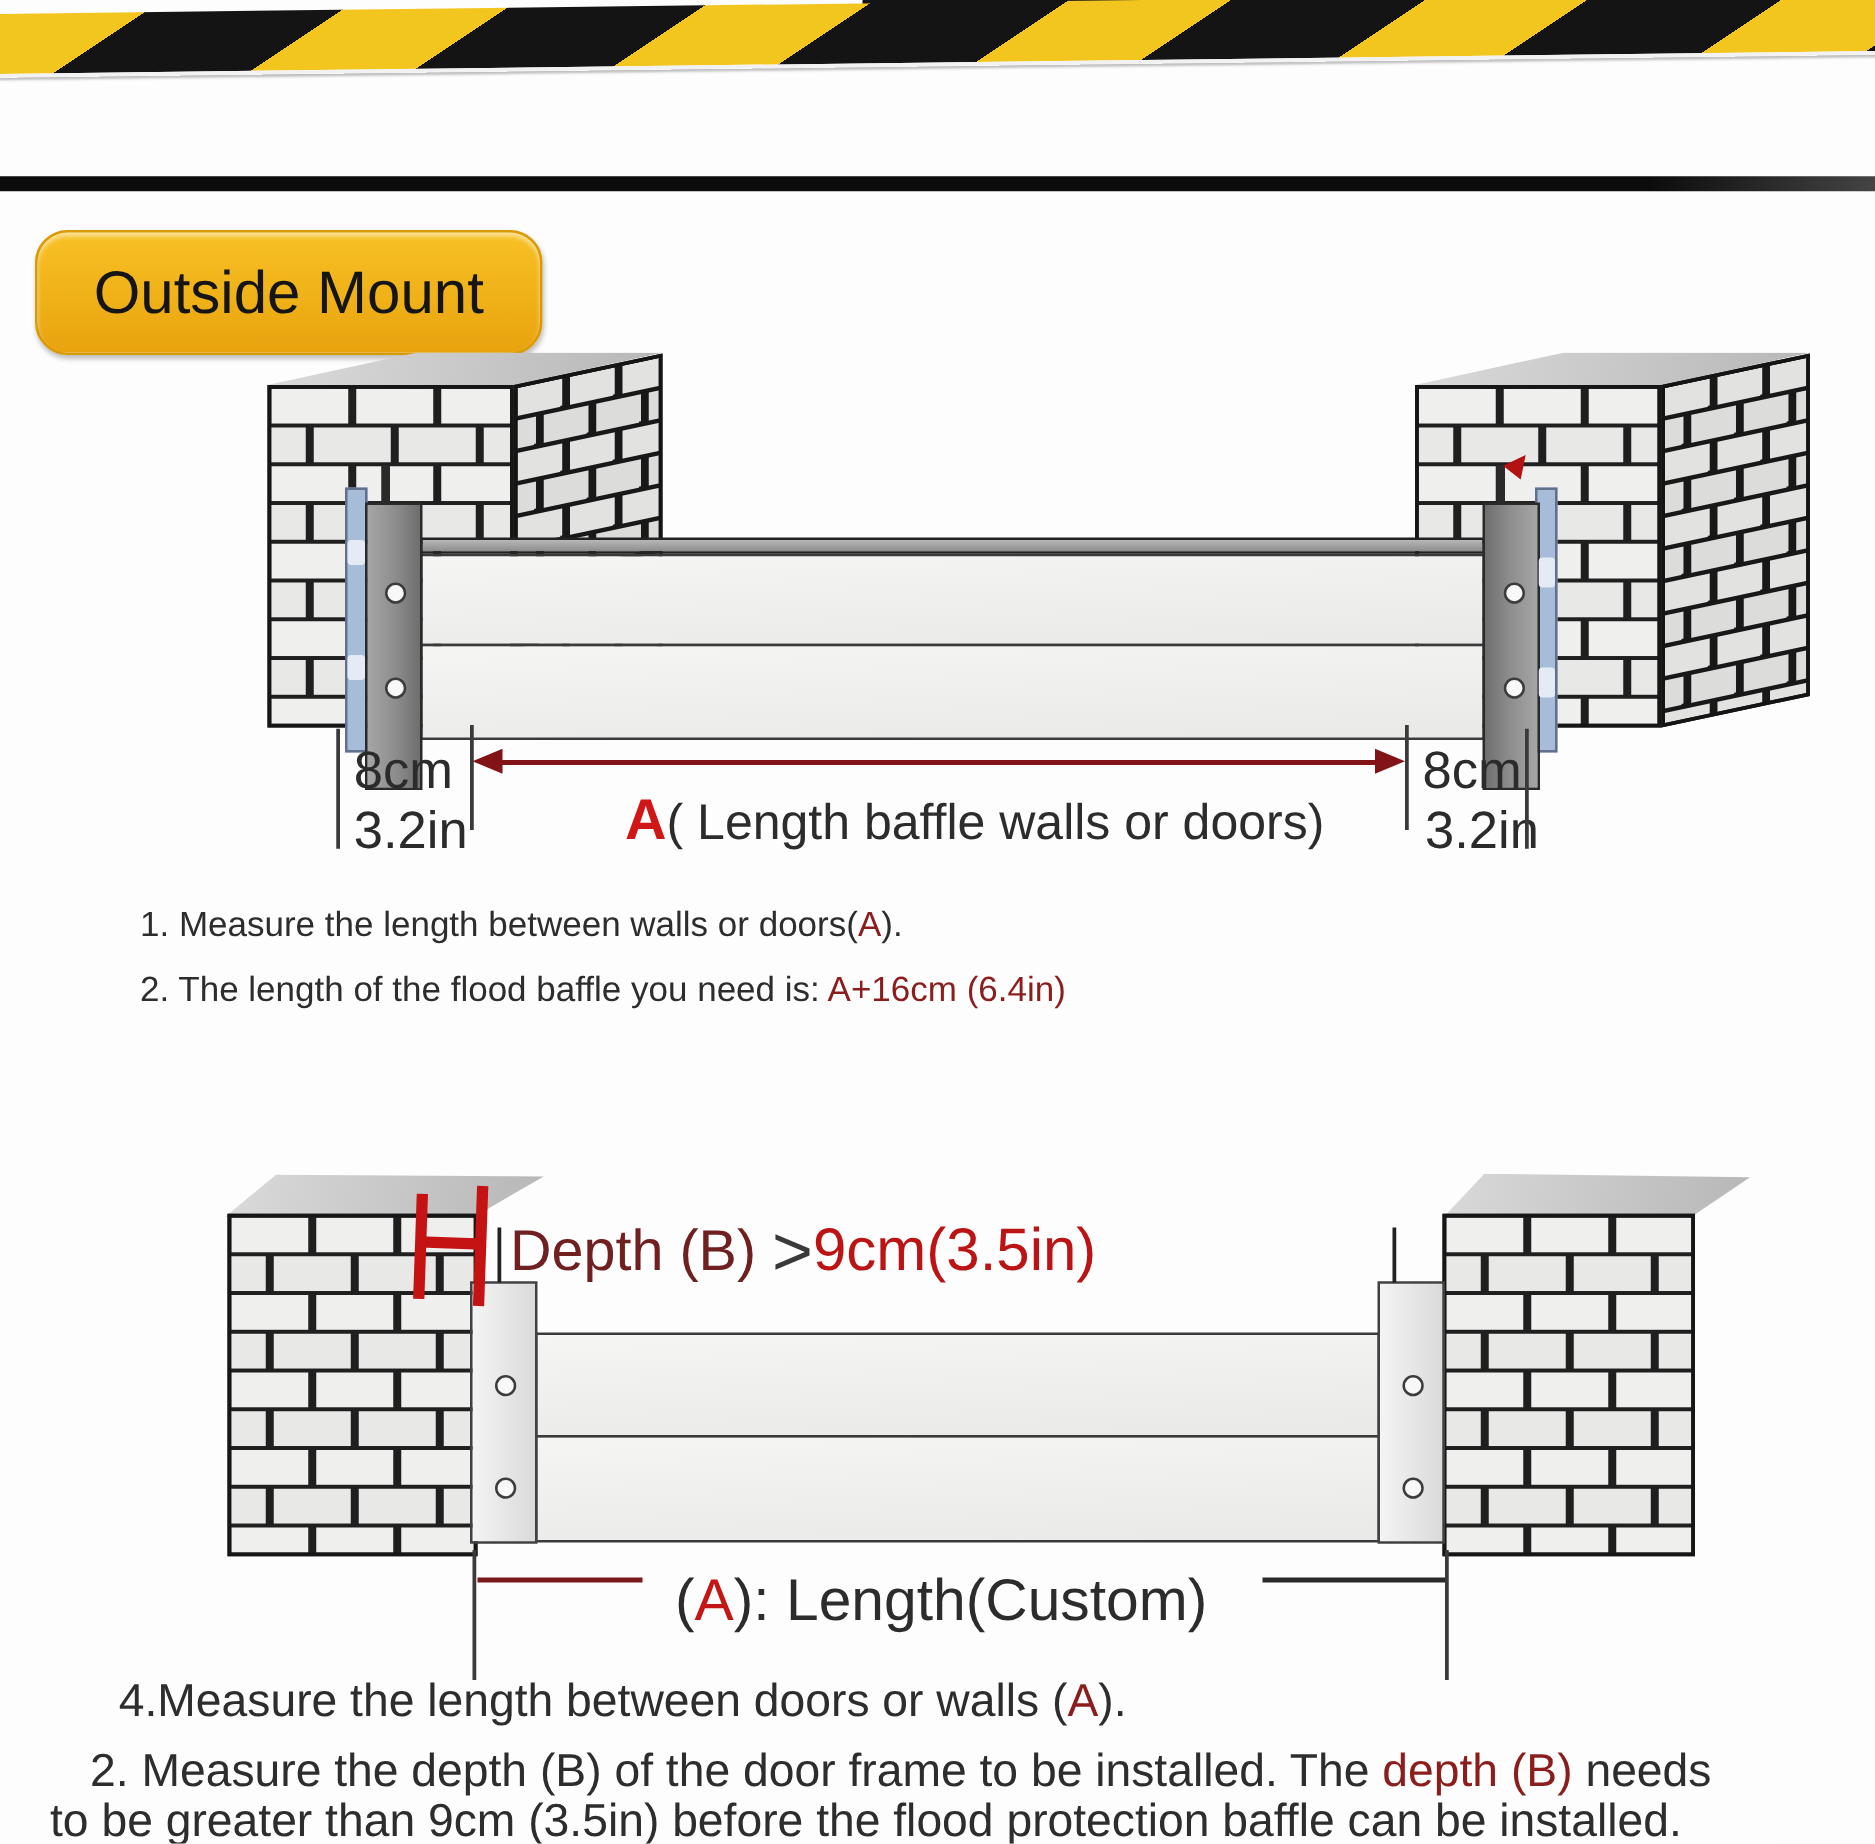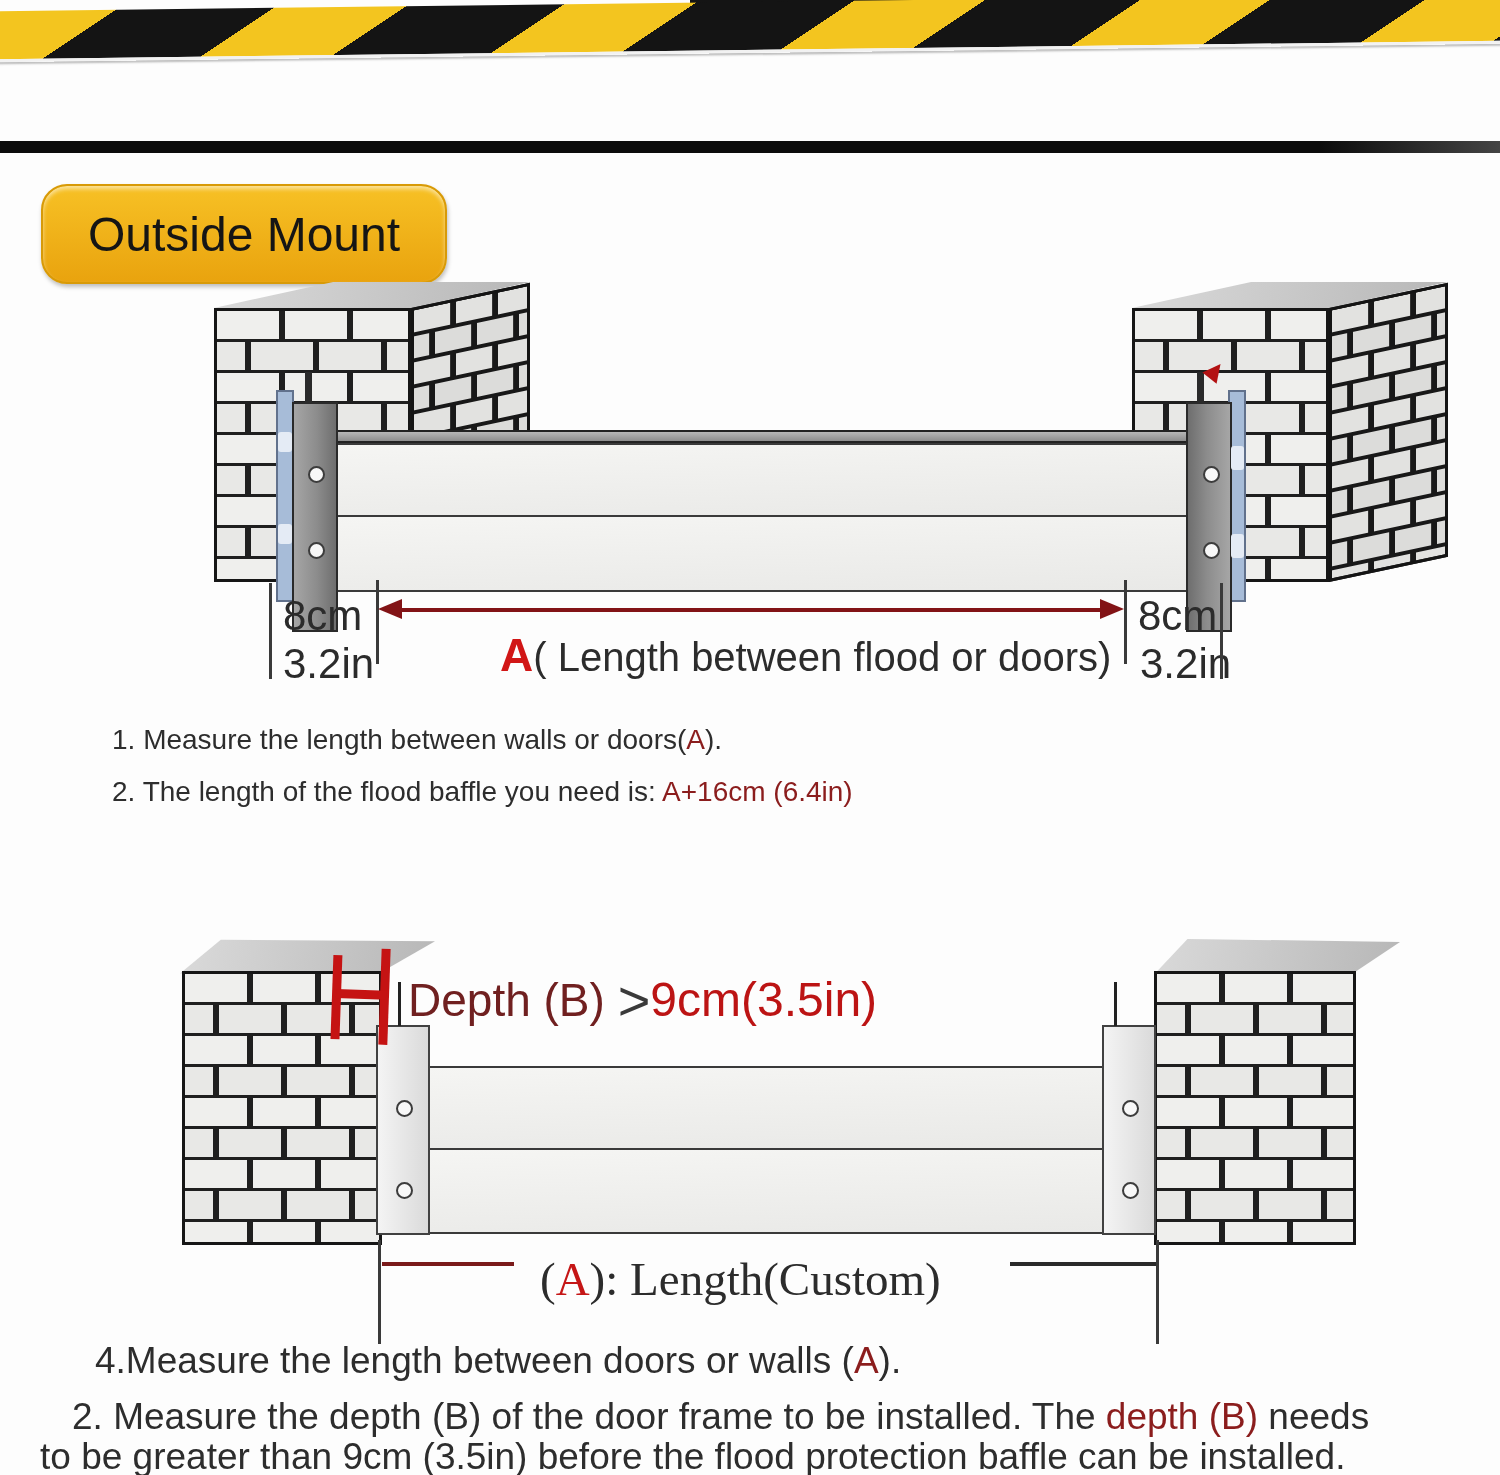--- a/index.html
+++ b/index.html
@@ -17,21 +17,21 @@
          font-size:66px;font-weight:bold;color:#0b0b0b;letter-spacing:0;
          text-shadow:3px 3px 2px rgba(110,110,110,.55);}
   .divider{position:absolute;left:0;top:141px;width:100%;height:12px;
            background:linear-gradient(90deg,#0c0c0c 88%,#444);}
 
   
   .badge{position:absolute;left:28px;width:402px;height:96px;border-radius:26px;
          background:linear-gradient(180deg,#f7c125,#e9a30e);
          border:2px solid #d89a07;display:flex;align-items:center;justify-content:center;
          font-size:48px;color:#151515;
-         box-shadow:inset 0 3px 4px rgba(255,255,255,.55),1px 3px 4px rgba(0,0,0,.25);margin-left:13px;}
+         box-shadow:inset 0 3px 4px rgba(255,255,255,.55),1px 3px 4px rgba(0,0,0,.25);}
   .b1{top:184px;} .b2{top:844px;}
 
   
   .bricks{background:
       conic-gradient(at 62px 28px,#0000 75%,#efefed 0) 0 0/68px 62px,
       conic-gradient(at 62px 28px,#0000 75%,#e8e8e6 0) 34px 31px/68px 62px,
       #1f1f1f;
     border:3px solid #161616;box-sizing:border-box;}
   .bricks-sm{background:
       conic-gradient(at 36px 22px,#0000 75%,#e2e2e0 0) 0 0/42px 52px,
@@ -98,21 +98,21 @@
   .depth-lbl .red{font-size:48px;color:#bc1414;}
 
   .channel{background:linear-gradient(90deg,#f4f4f4,#dadada);border:2px solid #414141;box-sizing:border-box;z-index:5;}
   .d2-chan-l{left:376px;top:1025px;width:54px;height:210px;}
   .d2-chan-r{left:1102px;top:1025px;width:54px;height:210px;}
   .d2-pin-l{left:398px;top:982px;width:3px;height:44px;background:#222;z-index:6;}
   .d2-pin-r{left:1114px;top:982px;width:3px;height:44px;background:#222;z-index:6;}
   .d2-p1{left:428px;top:1066px;width:676px;height:84px;z-index:4;}
   .d2-p2{left:428px;top:1148px;width:676px;height:86px;z-index:4;}
 
-  .len-lbl{left:540px;top:1252px;font-size:47px;color:#2c2c2c;white-space:nowrap;z-index:8;font-family:Liberation Serif, serif;}
+  .len-lbl{left:540px;top:1252px;font-size:47px;color:#2c2c2c;white-space:nowrap;z-index:8;}
   .len-lbl .em{color:#c51616;}
   .seg-maroon{left:382px;top:1262px;width:132px;height:4px;background:#7a1a1a;z-index:8;}
   .seg-dark{left:1010px;top:1262px;width:146px;height:4px;background:#2a2a2a;z-index:8;}
 </style>
 </head>
 <body>
 
 <div class="page">
 
   <div class="tape-black"></div>
@@ -152,21 +152,21 @@
     <div class="abs screw" style="left:1203px;top:542px;"></div>
     <div class="abs tri-up" style="left:1206px;top:362px;"></div>
 
     <div class="abs dl" style="left:269px;top:583px;width:3px;height:96px;"></div>
     <div class="abs dim-txt" style="left:283px;top:592px;">8cm</div>
     <div class="abs dim-txt" style="left:283px;top:640px;">3.2in</div>
     <div class="abs dl" style="left:376px;top:580px;width:3px;height:84px;"></div>
     <div class="abs ah-l" style="left:378px;top:599px;"></div>
     <div class="abs aline" style="left:398px;top:608px;width:702px;height:4px;"></div>
     <div class="abs ah-r" style="left:1100px;top:599px;"></div>
-    <div class="abs span-lbl" style="left:500px;top:628px;"><span class="em">A</span><span>( Length between flood or doors)</span></div>
+    <div class="abs span-lbl" style="left:500px;top:628px;"><span class="em">A</span><span>( Length baffle walls or doors)</span></div>
     <div class="abs dl" style="left:1124px;top:580px;width:3px;height:84px;"></div>
     <div class="abs dim-txt" style="left:1138px;top:592px;">8cm</div>
     <div class="abs dim-txt" style="left:1140px;top:640px;">3.2in</div>
     <div class="abs dl" style="left:1220px;top:583px;width:3px;height:96px;"></div>
 
     <div class="abs steps" style="left:112px;top:714px;"><span>1. Measure the length between walls or doors(</span><span class="em">A</span><span>).</span></div>
     <div class="abs steps" style="left:112px;top:766px;"><span>2. The length of the flood baffle you need is: </span><span class="em">A+16cm (6.4in)</span></div>
   </div>
 
   <div>

